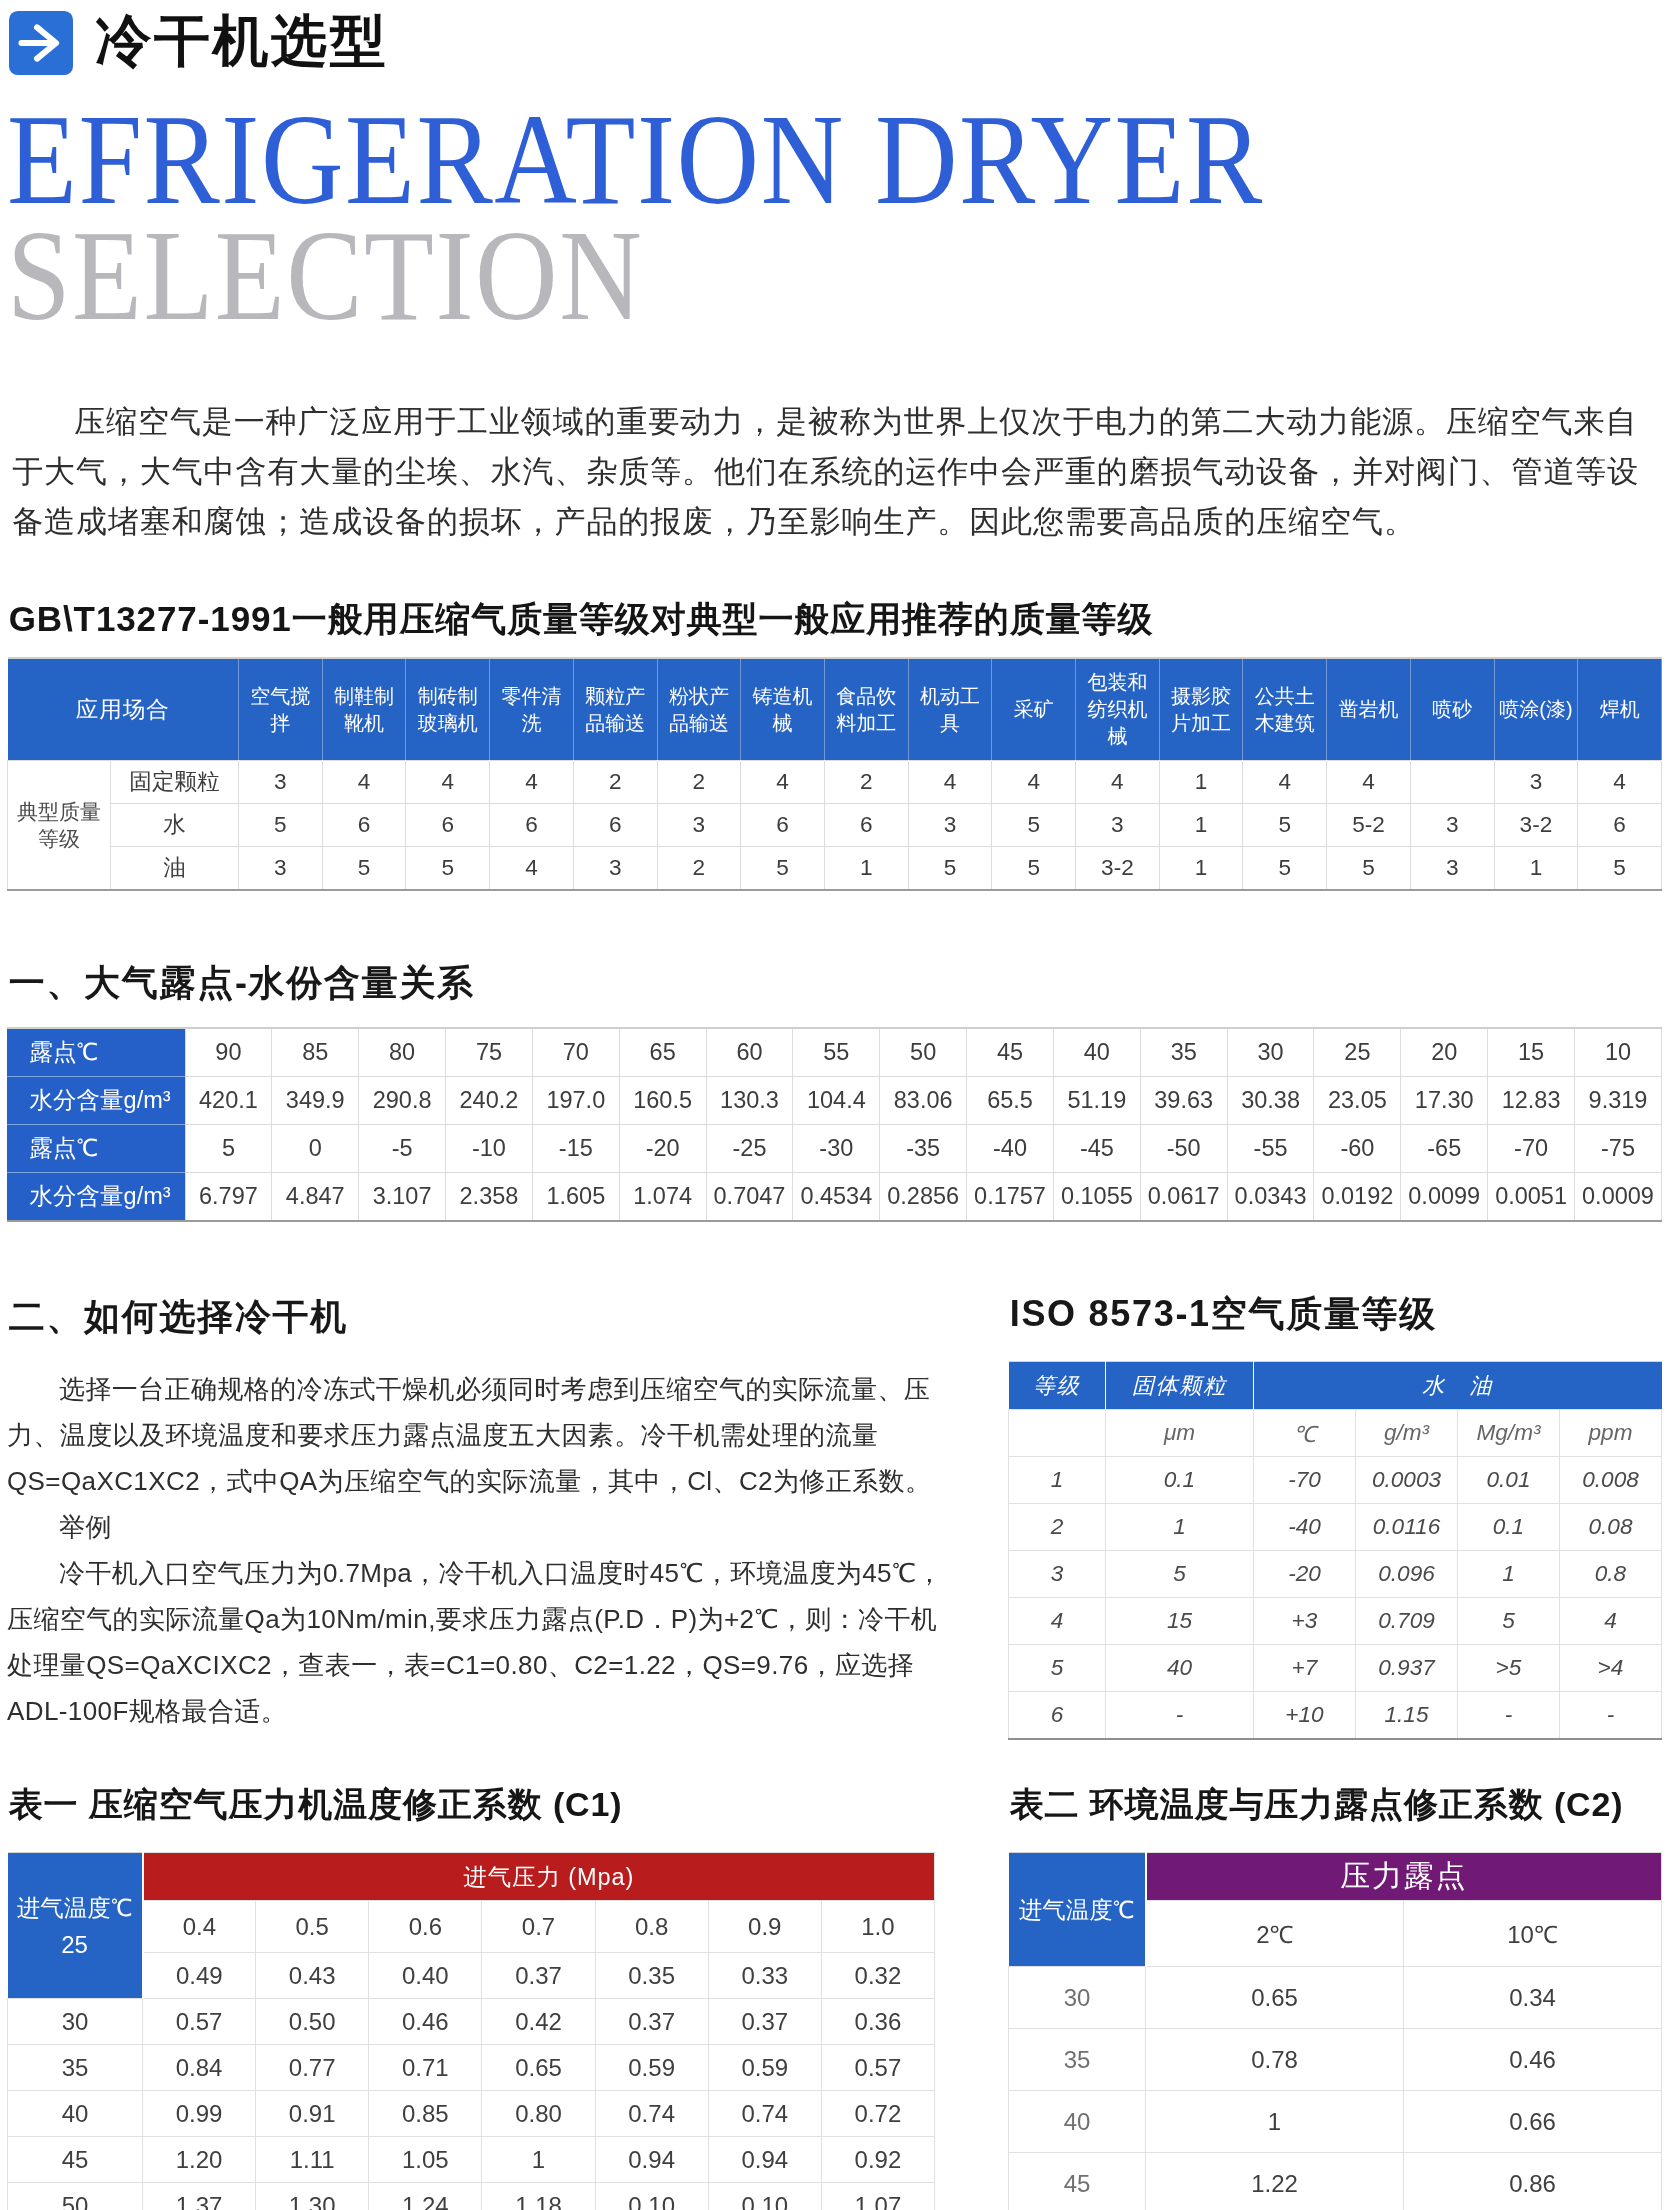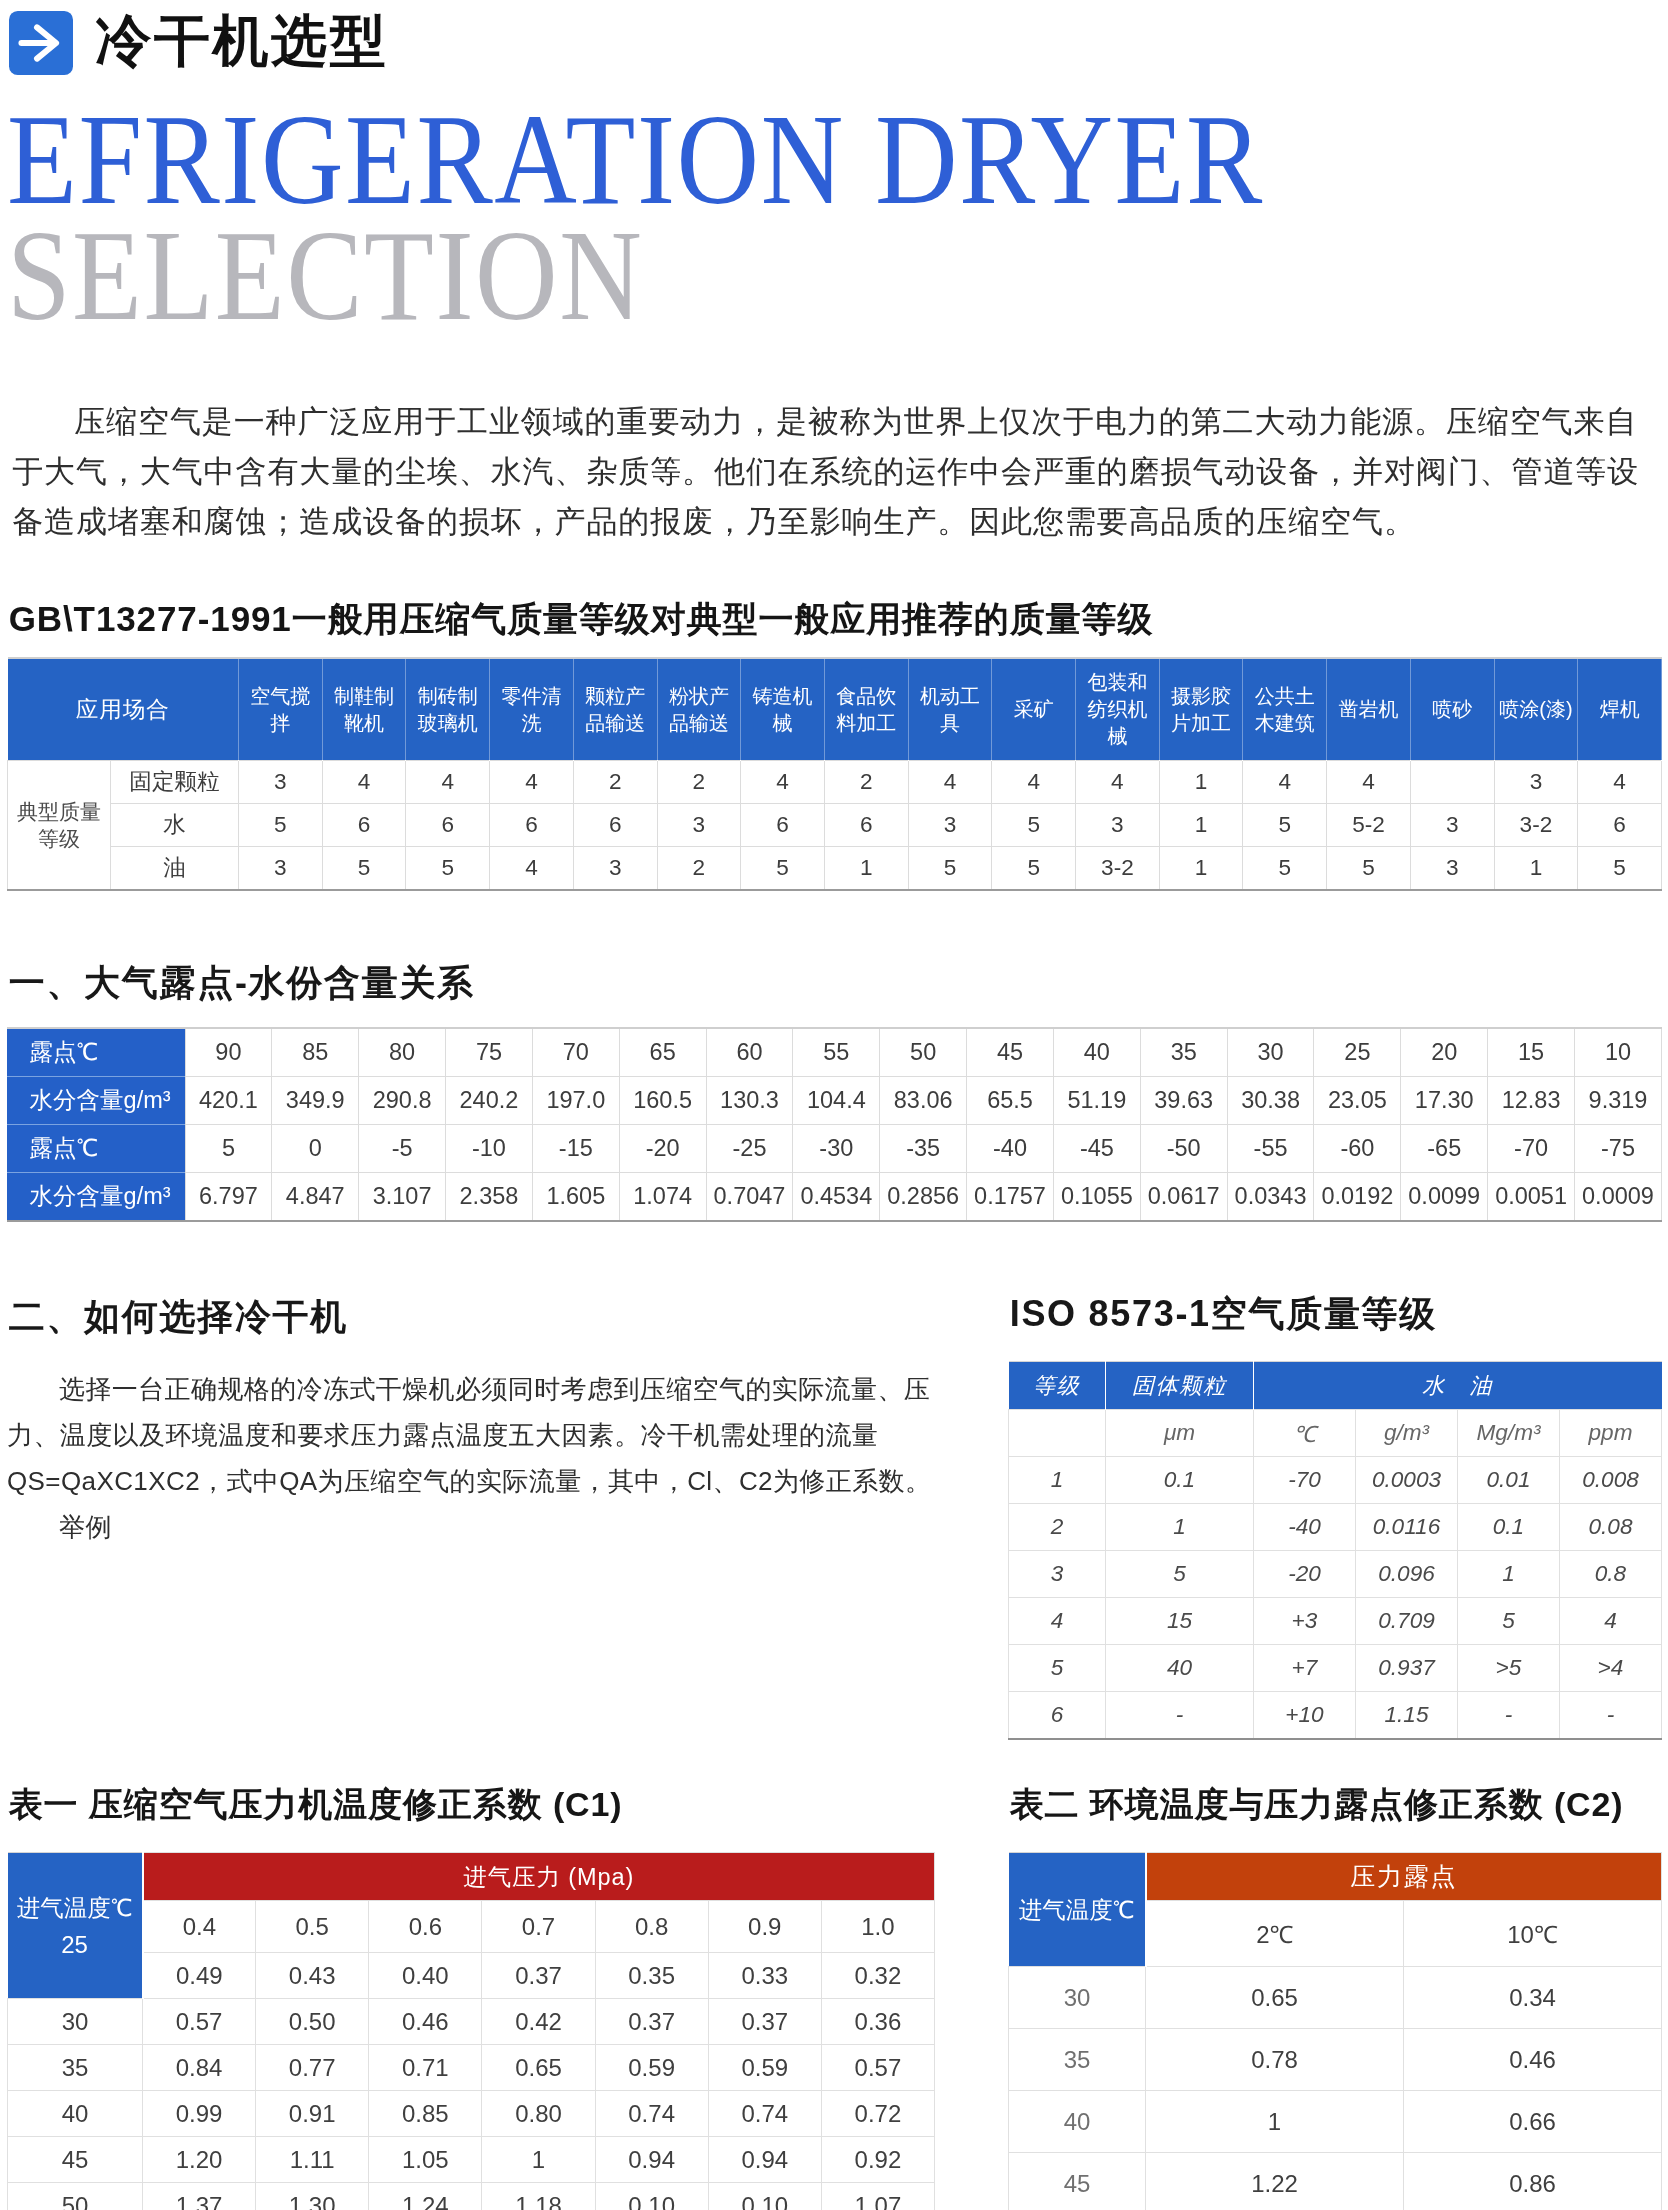--- a/index.html
+++ b/index.html
@@ -55,21 +55,21 @@
   .t1{width:928px;margin-top:24px;border-top:1.7px solid #d5d5d5;border-bottom:2.6px solid #8f8f8f;}
   .t1 .corner{background:#2563c4;color:#fff;font-size:23.5px;font-weight:500;text-align:center;border-right:2.6px solid #fff;}
   .t1 .corner .c2{font-size:24px;margin-top:7px;}
   .t1 .band{background:#b91c1c;color:#fff;font-size:23.5px;font-weight:500;text-align:center;height:45px;letter-spacing:0.9px;padding-left:21px;}
   .t1 td,.t1 th.temp{border:0.9px solid #e0e0e0;height:43px;text-align:center;font-size:24px;font-weight:400;color:#3f3f3f;}
   .t1 tr.press td{height:49px;}
 
   
   .t2{width:654px;margin-top:24px;border-top:1.7px solid #d5d5d5;border-bottom:2.6px solid #8f8f8f;}
   .t2 .corner{background:#2563c4;color:#fff;font-size:23.5px;font-weight:500;text-align:center;border-right:2.6px solid #fff;}
-  .t2 .band{background:#c2410c;color:#fff;font-size:25px;font-weight:500;height:45px;letter-spacing:1.7px;}
+  .t2 .band{background:#701a75;color:#fff;font-size:30px;font-weight:500;height:45px;letter-spacing:1.7px;}
   .t2 td,.t2 th.temp{border:0.9px solid #e0e0e0;text-align:center;font-size:24px;font-weight:400;}
   .t2 tr.dews td{height:63px;color:#3f3f3f;}
   .t2 tr.data td{height:59px;color:#3f3f3f;}
   .t2 th.temp{color:#707070;height:59px;}
 </style>
 </head>
 <body>
 
 <div class="page">
 
@@ -267,20 +267,21 @@
           <td>0.0009</td>
         </tr>
       </tbody>
   </table>
 
   <div class="cols">
     <div class="col-left">
       <h2 class="sec-title" style="margin-top:3px">二、如何选择冷干机</h2>
       <p class="body-text">选择一台正确规格的冷冻式干燥机必须同时考虑到压缩空气的实际流量、压力、温度以及环境温度和要求压力露点温度五大因素。冷干机需处理的流量QS=QaXC1XC2，式中QA为压缩空气的实际流量，其中，Cl、C2为修正系数。</p>
       <p class="body-text cont">举例</p>
+      <p class="body-text cont">冷干机入口空气压力为0.7Mpa，冷干机入口温度时45℃，环境温度为45℃，压缩空气的实际流量Qa为10Nm/min,要求压力露点(P.D．P)为+2℃，则：冷干机处理量QS=QaXCIXC2，查表一，表=C1=0.80、C2=1.22，QS=9.76，应选择ADL-100F规格最合适。</p>
     </div>
     <div class="col-right">
       <h2 class="sec-title" style="margin-top:0">ISO 8573-1空气质量等级</h2>
       <table class="iso">
         <colgroup>
             <col style="width:97px">
             <col style="width:148px">
           </colgroup>
         <tbody id="iso-tbody">
           <tr>

